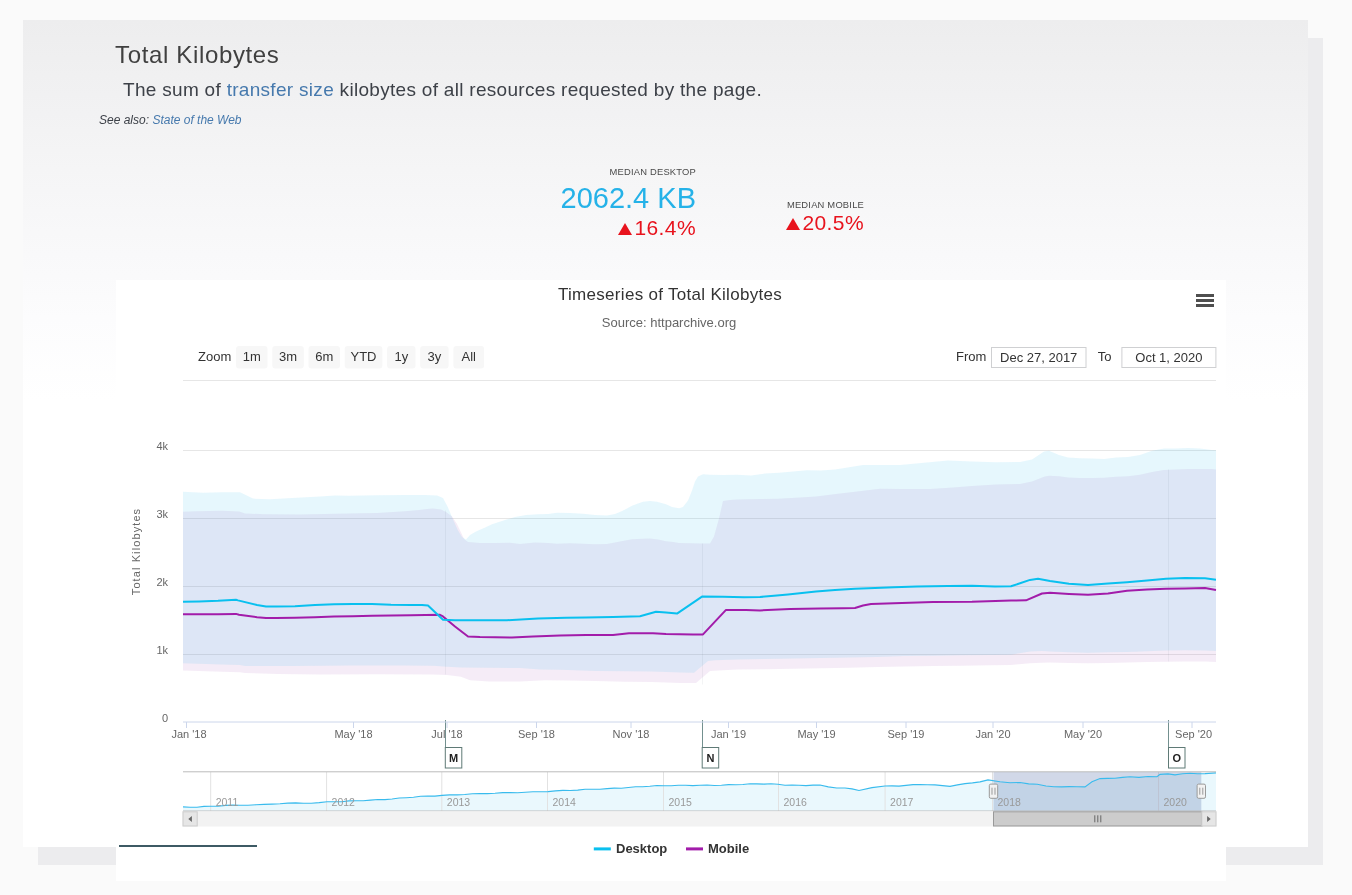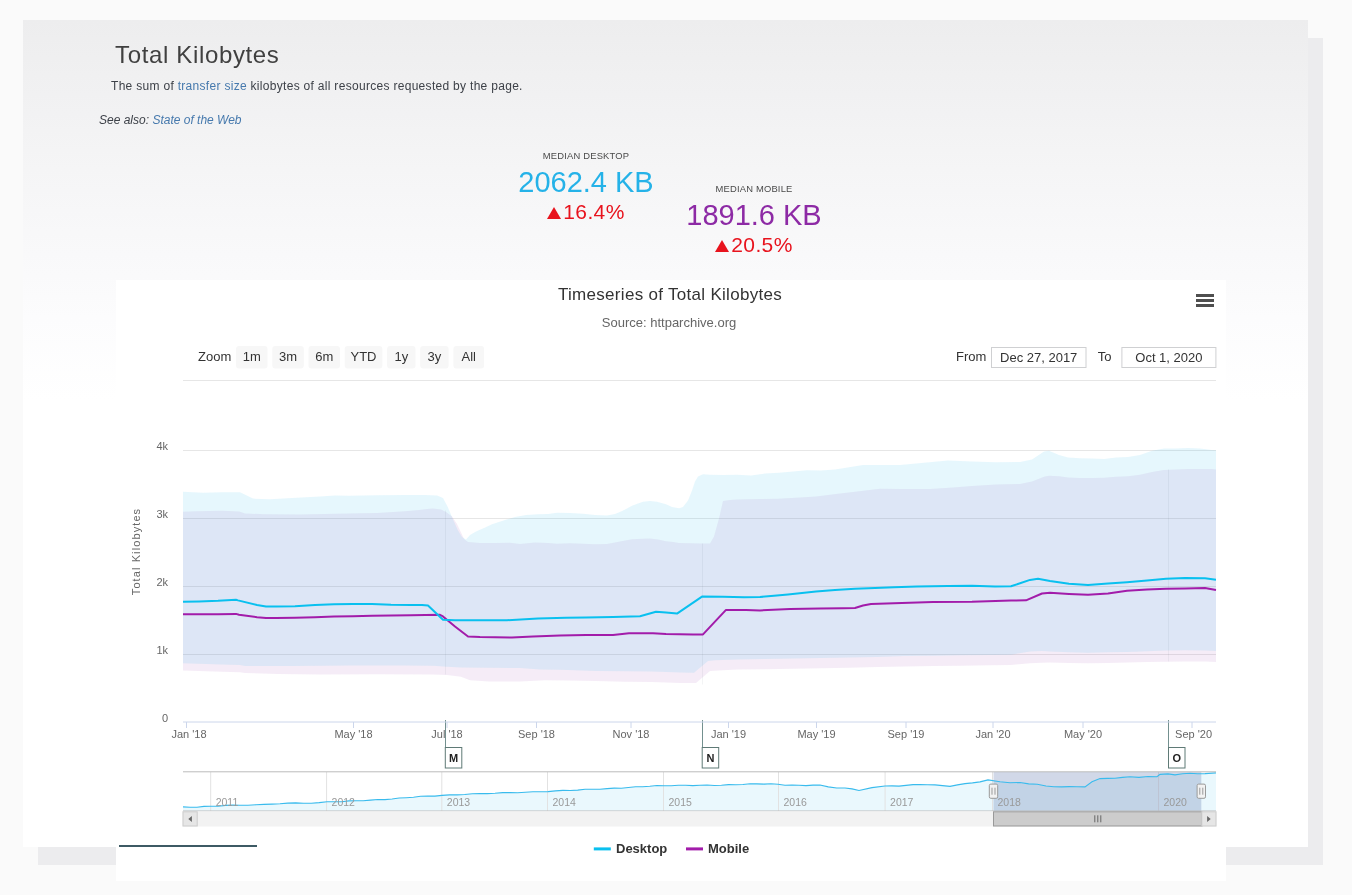--- a/index.html
+++ b/index.html
@@ -3,45 +3,44 @@
 <meta charset="utf-8">
 <style>
   * { margin:0; padding:0; box-sizing:border-box; }
   html,body { width:1352px; height:895px; background:#fafafa; font-family:"Liberation Sans", sans-serif; overflow:hidden; }
   #card {
     position:absolute; left:23px; top:20px; width:1285px; height:827px;
     background:linear-gradient(180deg, #ededee 0%, #f5f5f6 18%, #fcfcfd 36%, #ffffff 46%, #ffffff 100%);
     box-shadow:15px 18px 0 #ececee;
   }
   h1 { position:absolute; left:92px; top:22.5px; font-size:24px; line-height:1; font-weight:400; color:#404040; letter-spacing:0.65px;}
-  .desc { position:absolute; left:88px; top:59.5px; font-size:12px; line-height:1; color:#3d4148; letter-spacing:0.3px; }
+  .desc { position:absolute; left:100px; top:59.5px; font-size:19px; line-height:1; color:#3d4148; letter-spacing:0.3px; }
   .desc a, .seealso a { color:#4679ad; text-decoration:none; }
   .seealso { position:absolute; left:76px; top:94px; font-size:12px; line-height:1; font-style:italic; color:#3d4148; }
-  .metric { position:absolute; top:130px; width:220px; text-align:center; }
+  .metric { position:absolute; top:146px; width:220px; text-align:right; }
   .metric .lbl { font-size:9.4px; line-height:11px; color:#4a4a4a; letter-spacing:0.2px; }
   .metric .val { font-size:29px; line-height:33px; margin-top:4.5px; }
   .metric .chg { font-size:21px; line-height:19px; color:#e8131d; margin-top:3px; letter-spacing:0.4px; }
   .tri { display:inline-block; width:0; height:0; border-left:7px solid transparent; border-right:7px solid transparent; border-bottom:12px solid #e8131d; margin-right:2px; }
   #chart { position:absolute; left:93px; top:232px; width:1110px; height:601px; background:#fff;margin-top:28px; }
   #darkline { position:absolute; left:96px; top:825px; width:138px; height:2px; background:#3d5a64; }
 </style>
 </head>
 <body>
 <div id="card">
   <h1>Total Kilobytes</h1>
   <div class="desc">The sum of <a>transfer size</a> kilobytes of all resources requested by the page.</div>
   <div class="seealso">See also: <a>State of the Web</a></div>
   <div class="metric" style="left:453px;">
     <div class="lbl">MEDIAN DESKTOP</div>
     <div class="val" style="color:#25b2e8;">2062.4 KB</div>
     <div class="chg"><span class="tri"></span>16.4%</div>
   </div>
   <div class="metric" style="left:621px;margin-top:33px;">
     <div class="lbl">MEDIAN MOBILE</div>
-    <div class="val" style="color:#8d2aa5;">1891.6 KB</div>
     <div class="chg"><span class="tri"></span>20.5%</div>
   </div>
   <div id="chart">
   <svg width="1110" height="601" viewBox="0 0 1110 601" font-family="Liberation Sans, sans-serif">
 
     <text x="554" y="20" text-anchor="middle" font-size="17" letter-spacing="0.3" fill="#333333">Timeseries of Total Kilobytes</text>
     <text x="553" y="46.8" text-anchor="middle" font-size="13" fill="#666666">Source: httparchive.org</text>
 
     <g fill="#4f4f4f">
       <rect x="1080" y="14" width="18" height="3"></rect>

